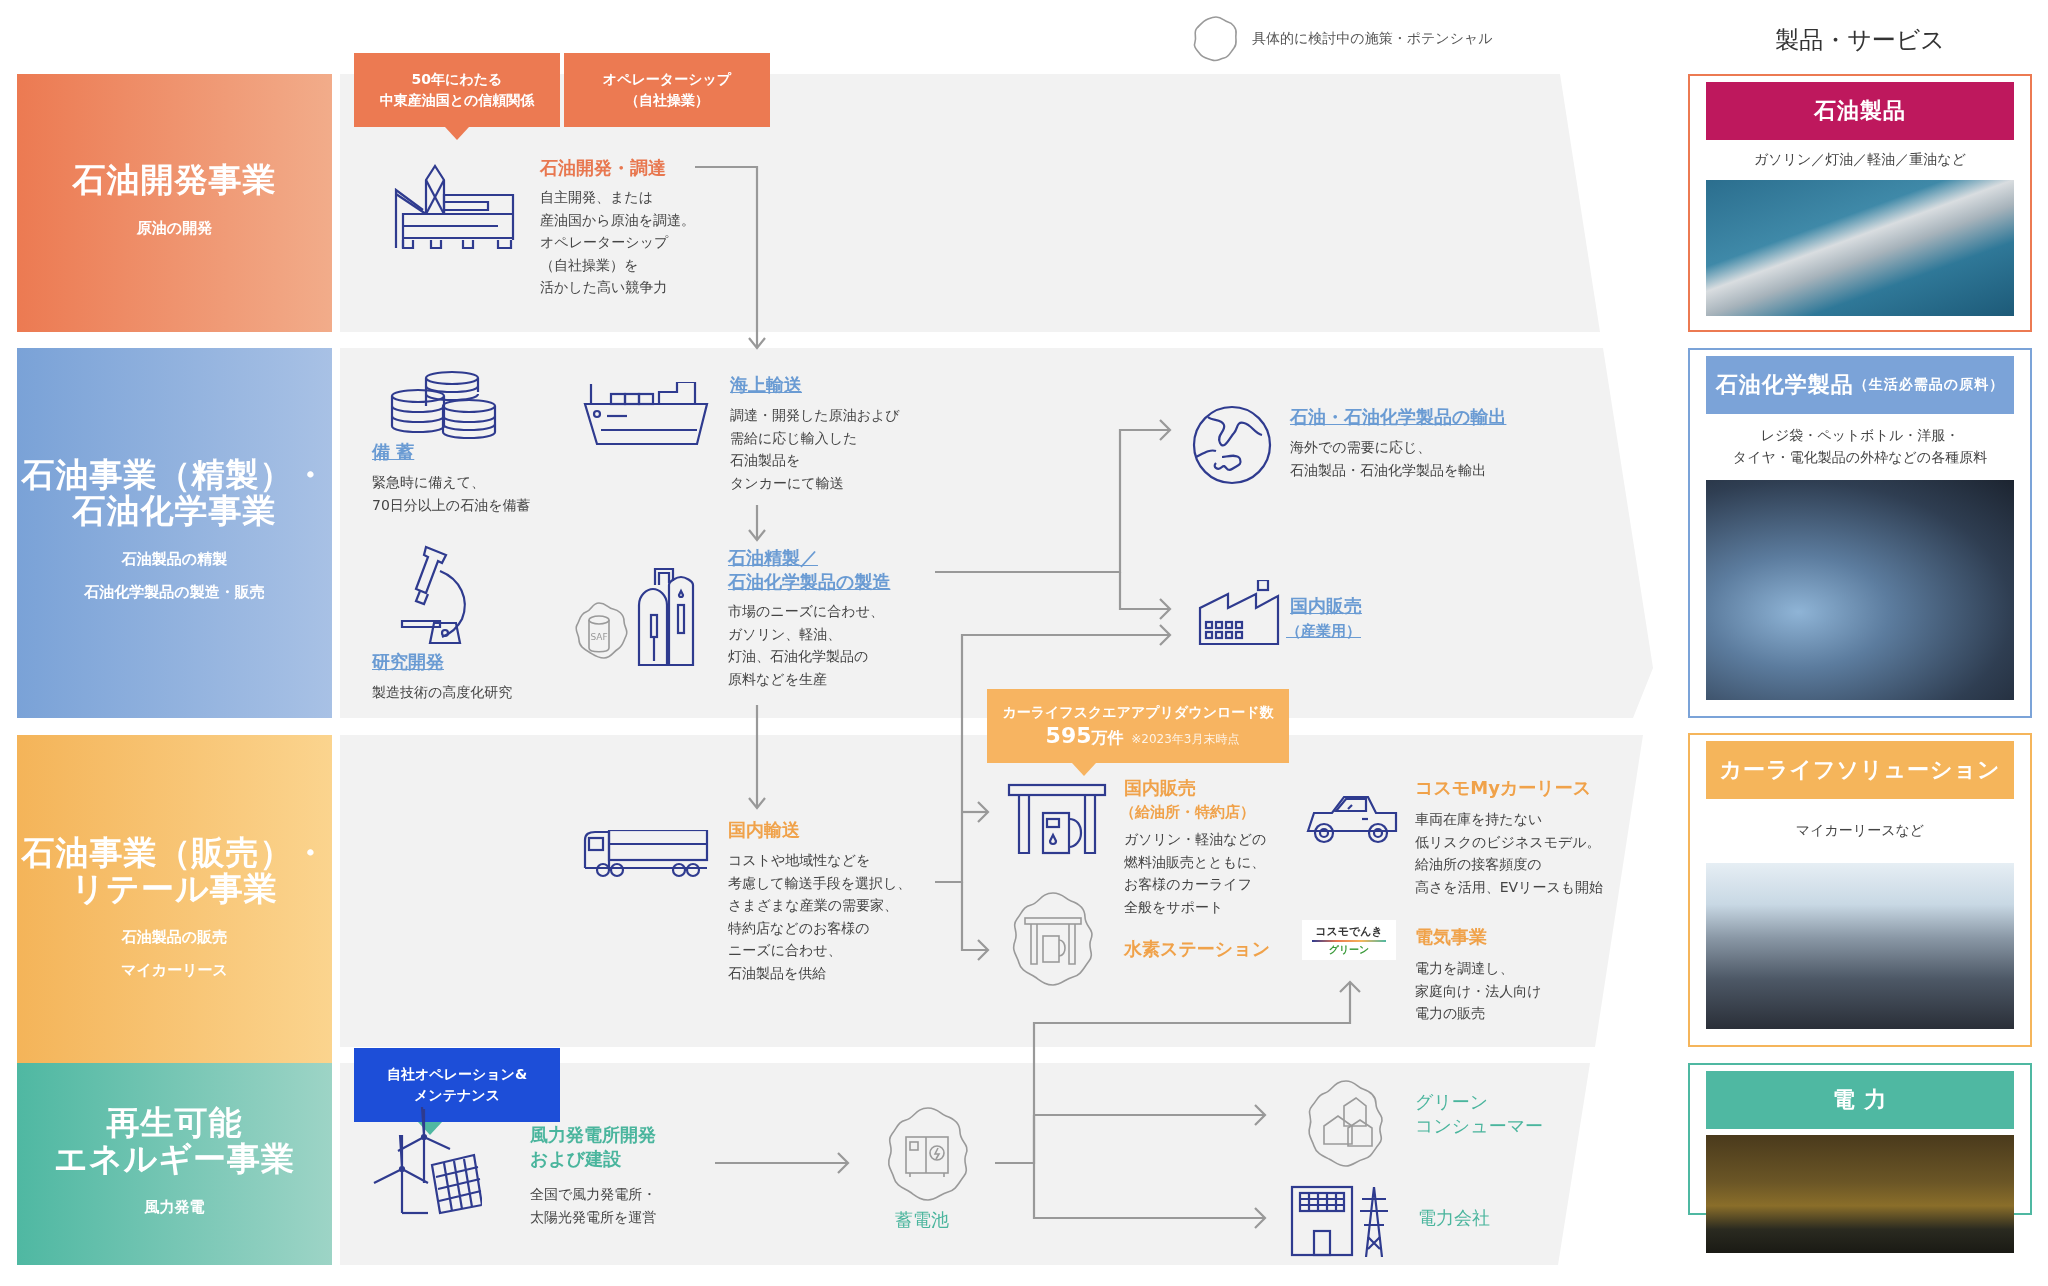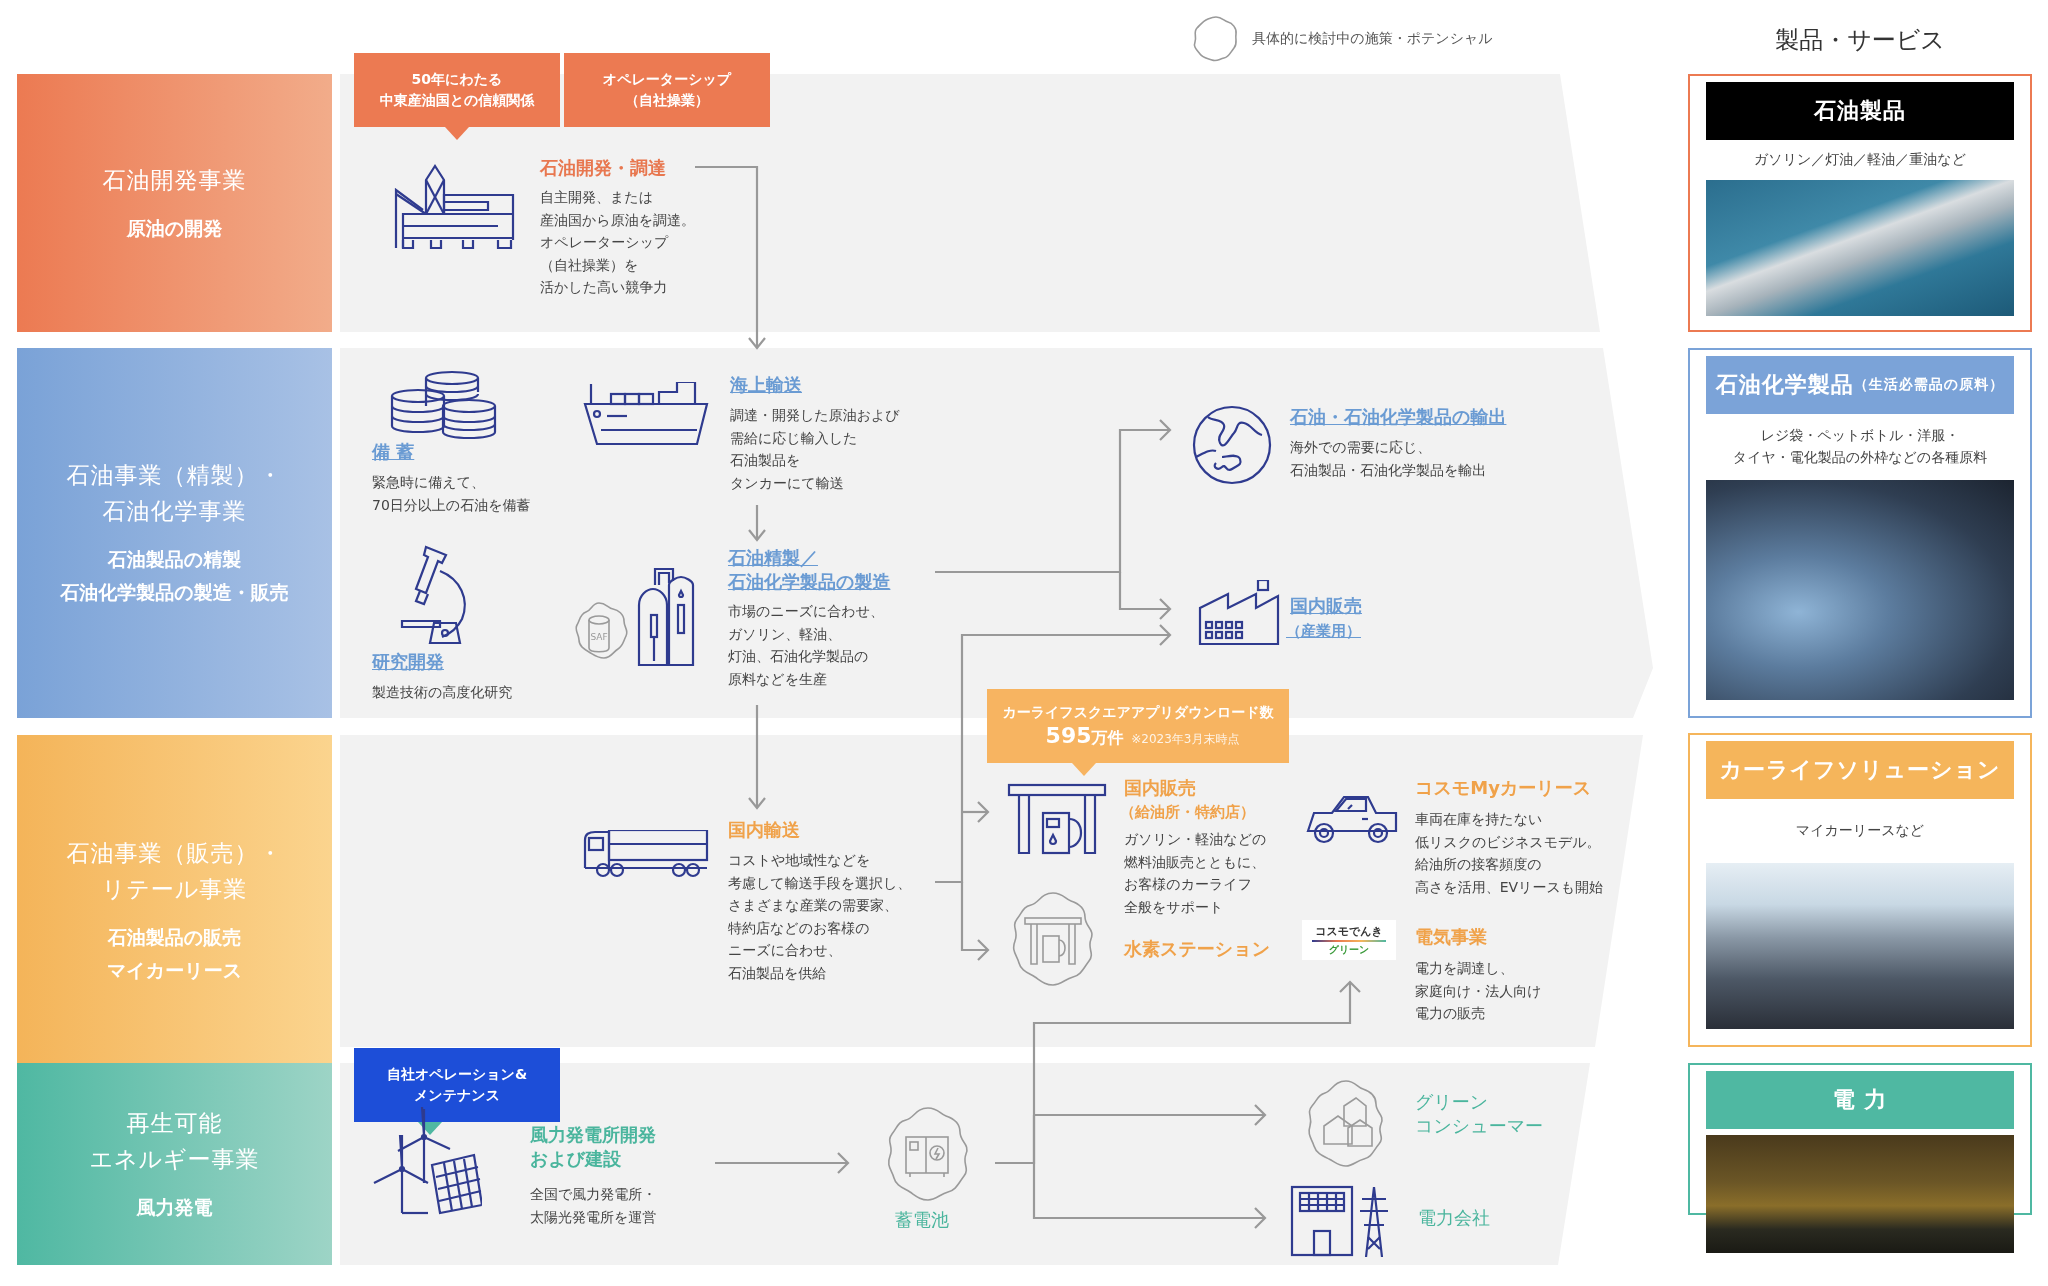--- a/index.html
+++ b/index.html
@@ -1,21 +1,21 @@
 <!DOCTYPE html>
 <html><head>
 <meta charset="utf-8">
 <style>
   html,body{margin:0;padding:0;background:#fff;}
   body{width:2048px;height:1286px;position:relative;overflow:hidden;font-family:"DejaVu Sans","Liberation Sans",sans-serif;color:#444;}
   .abs{position:absolute;}
   #bands{position:absolute;left:0;top:0;width:2048px;height:1286px;}
   .seg{position:absolute;display:flex;flex-direction:column;align-items:center;justify-content:center;color:#fff;text-align:center;}
-  .seg .t{font-size:23px;font-weight:normal;line-height:36px;letter-spacing:1px;}
-  .seg .s{font-size:19px;font-weight:bold;line-height:33px;margin-top:14px;}
+  .seg .t{font-size:33px;font-weight:bold;line-height:36px;letter-spacing:1px;}
+  .seg .s{font-size:15px;font-weight:bold;line-height:33px;margin-top:14px;}
   .tag{position:absolute;color:#fff;font-size:14px;font-weight:bold;text-align:center;line-height:21px;display:flex;align-items:center;justify-content:center;flex-direction:column;}
   .tag::after{content:"";position:absolute;bottom:-14px;border-left:12px solid transparent;border-right:12px solid transparent;}
   .h{position:absolute;font-size:18px;font-weight:bold;line-height:24px;}
   .d{position:absolute;font-size:14px;line-height:22.5px;color:#444;white-space:pre-line;}
   .blue{color:#6a9bd3;text-decoration:underline;} .orange{color:#e8774f;} .amber{color:#f0a24a;} .teal{color:#4ab59d;}
   .prod{position:absolute;border:2px solid;background:#fff;box-sizing:border-box;}
   .prod .ph{position:absolute;left:16px;right:16px;top:6px;height:58px;color:#fff;font-size:22px;font-weight:bold;display:flex;align-items:center;justify-content:center;letter-spacing:1px;}
   .prod .pd{position:absolute;left:0;right:0;text-align:center;font-size:14px;line-height:22px;color:#444;white-space:pre-line;}
   .prod .img{position:absolute;left:16px;right:16px;}
   .icon{position:absolute;}
@@ -368,21 +368,21 @@
       <rect x="10" y="8" width="44" height="18"></rect>
       <path d="M10 14h44M10 20h44M19 8v18M28 8v18M37 8v18M46 8v18"></path>
       <rect x="24" y="46" width="16" height="24"></rect>
   <path d="M84 2l-8 70M84 2l8 70M72 14h24M70 26h28M74 40h20"></path>
       <path d="M78 52l12 12M90 52l-12 12"></path>
     </g>
 </svg>
 <div class="h teal" style="left:1418px;top:1206px;font-weight:normal;">電力会社</div>
 
 <div class="prod" style="left:1688px;top:74px;width:344px;height:258px;border-color:#ec7a52;">
-  <div class="ph" style="background:#000000;">
+  <div class="ph" style="background:#be185d;">
       <span>石油製品</span>
     </div>
   <div class="pd" style="top:72px;">ガソリン／灯油／軽油／重油など</div>
   <div class="img" style="top:104px;height:136px;background:linear-gradient(160deg,#2b6e8e 0%,#3f89a8 35%,#d9dde0 45%,#a7b3bb 55%,#2f7898 70%,#1d5a78 100%);"></div>
 </div>
 <div class="prod" style="left:1688px;top:348px;width:344px;height:370px;border-color:#7ba3d8;">
   <div class="ph" style="background:#7ba3d8;">
       <span>石油化学製品</span>
       <span style="font-size:14px;">（生活必需品の原料）</span>
     </div>

